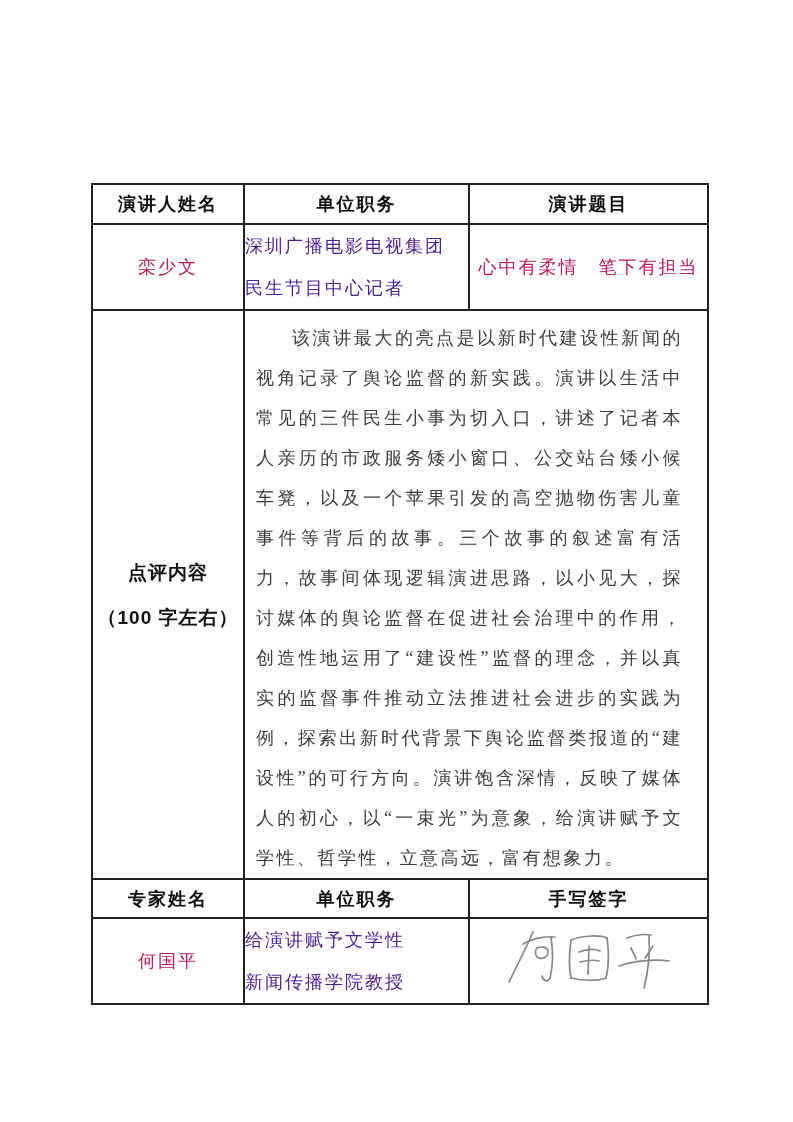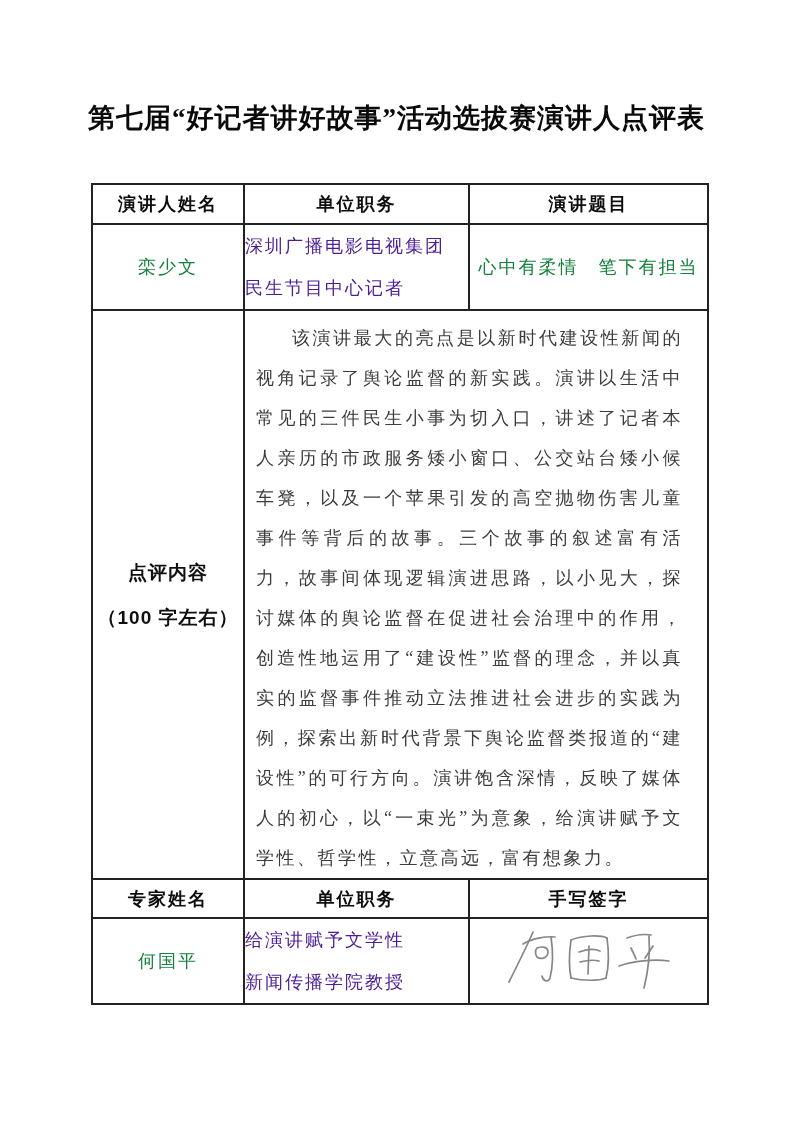--- a/index.html
+++ b/index.html
@@ -44,21 +44,21 @@
     font-family:"Liberation Sans", sans-serif;
     font-weight:700;
     font-size:18px;
     letter-spacing:2px;
     color:#0d0d0d;
     text-align:center;
   }
   .body-cell{
     font-size:18px;
     letter-spacing:2px;
-    color:#15803d;
+    color:#be185d;
     text-align:center;
   }
   .unit-cell{
     text-align:left;
     padding-left:10px;
     line-height:42px;
     font-size:18px;
     letter-spacing:2px;
     color:#4c1d95;
   }
@@ -92,21 +92,20 @@
     stroke-width:1.7;
     stroke-linecap:round;
     stroke-linejoin:round;
   }
 </style>
 </head>
 <body>
 
 <div class="page">
 
-  <h1 class="doc-title">第七届“好记者讲好故事”活动选拔赛演讲人点评表</h1>
 
   <table class="review-table">
     <colgroup>
       <col style="width:152px">
       <col style="width:225px">
       <col style="width:239px">
     </colgroup>
 
     <tbody>
         <tr class="row-header1">

